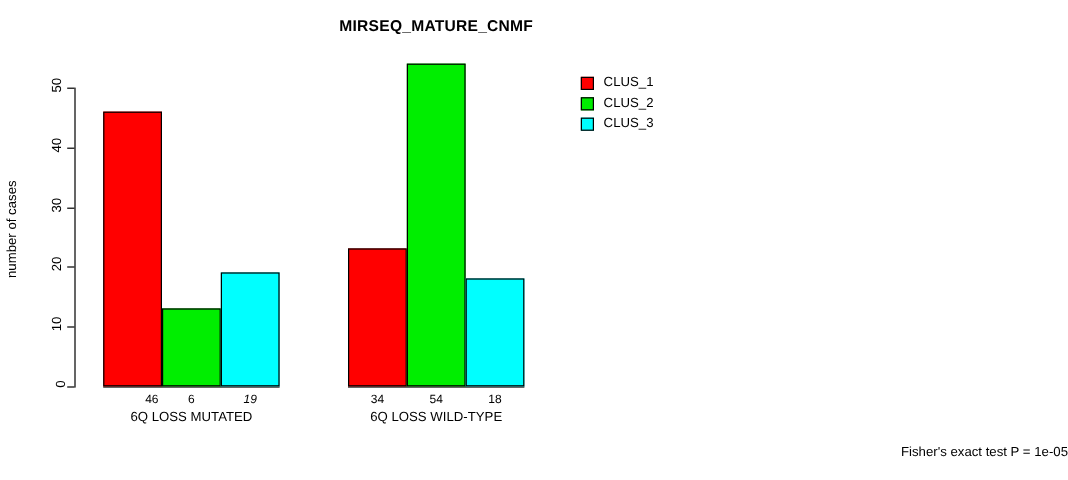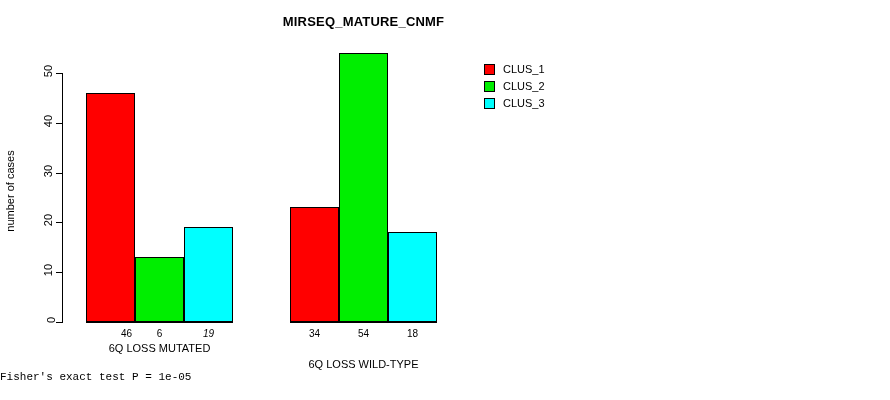--- a/index.html
+++ b/index.html
@@ -116,23 +116,22 @@
   }
   .legend-label {
     font-size: 11px;
     line-height: 11px;
   }
   .footnote {
     position: absolute;
     left: 0;
     top: 371px;
     width: 890px;
-    text-align: left;
+    text-align: right;
     font-size: 11px;
-    font-family: Liberation Mono, monospace;
   }
 </style>
 </head>
 <body>
 
 <div id="plot-root">
 
   <div class="chart-title">MIRSEQ_MATURE_CNMF</div>
 
   <div class="y-axis-line"></div>
@@ -161,21 +160,21 @@
       <div class="bar" style="left: 184px; width: 49px; height: 94.62px; background: rgb(0, 255, 255);"></div>
       <div class="bar-value" style="left: 184px; width: 49px; font-style: italic;">19</div>
       <div class="group-label" style="left: 46px; width: 227px;">6Q LOSS MUTATED</div>
       <div class="x-axis-line" style="left: 290px; width: 147px;"></div>
       <div class="bar" style="left: 290px; width: 49px; height: 114.54px; background: rgb(255, 0, 0);"></div>
       <div class="bar-value" style="left: 290px; width: 49px;">34</div>
       <div class="bar" style="left: 339px; width: 49px; height: 268.92px; background: rgb(0, 238, 0);"></div>
       <div class="bar-value" style="left: 339px; width: 49px;">54</div>
       <div class="bar" style="left: 388px; width: 49px; height: 89.64px; background: rgb(0, 255, 255);"></div>
       <div class="bar-value" style="left: 388px; width: 49px;">18</div>
-      <div class="group-label" style="left: 250px; width: 227px; margin-top: 16px;">6Q LOSS WILD-TYPE</div>
+      <div class="group-label" style="left: 250px; width: 227px;">6Q LOSS WILD-TYPE</div>
     </div>
 
   <div class="legend">
       <div class="legend-row">
         <div class="legend-swatch" style="background: rgb(255, 0, 0);"></div>
         <div class="legend-label">CLUS_1</div>
       </div>
       <div class="legend-row">
         <div class="legend-swatch" style="background: rgb(0, 238, 0);"></div>
         <div class="legend-label">CLUS_2</div>

